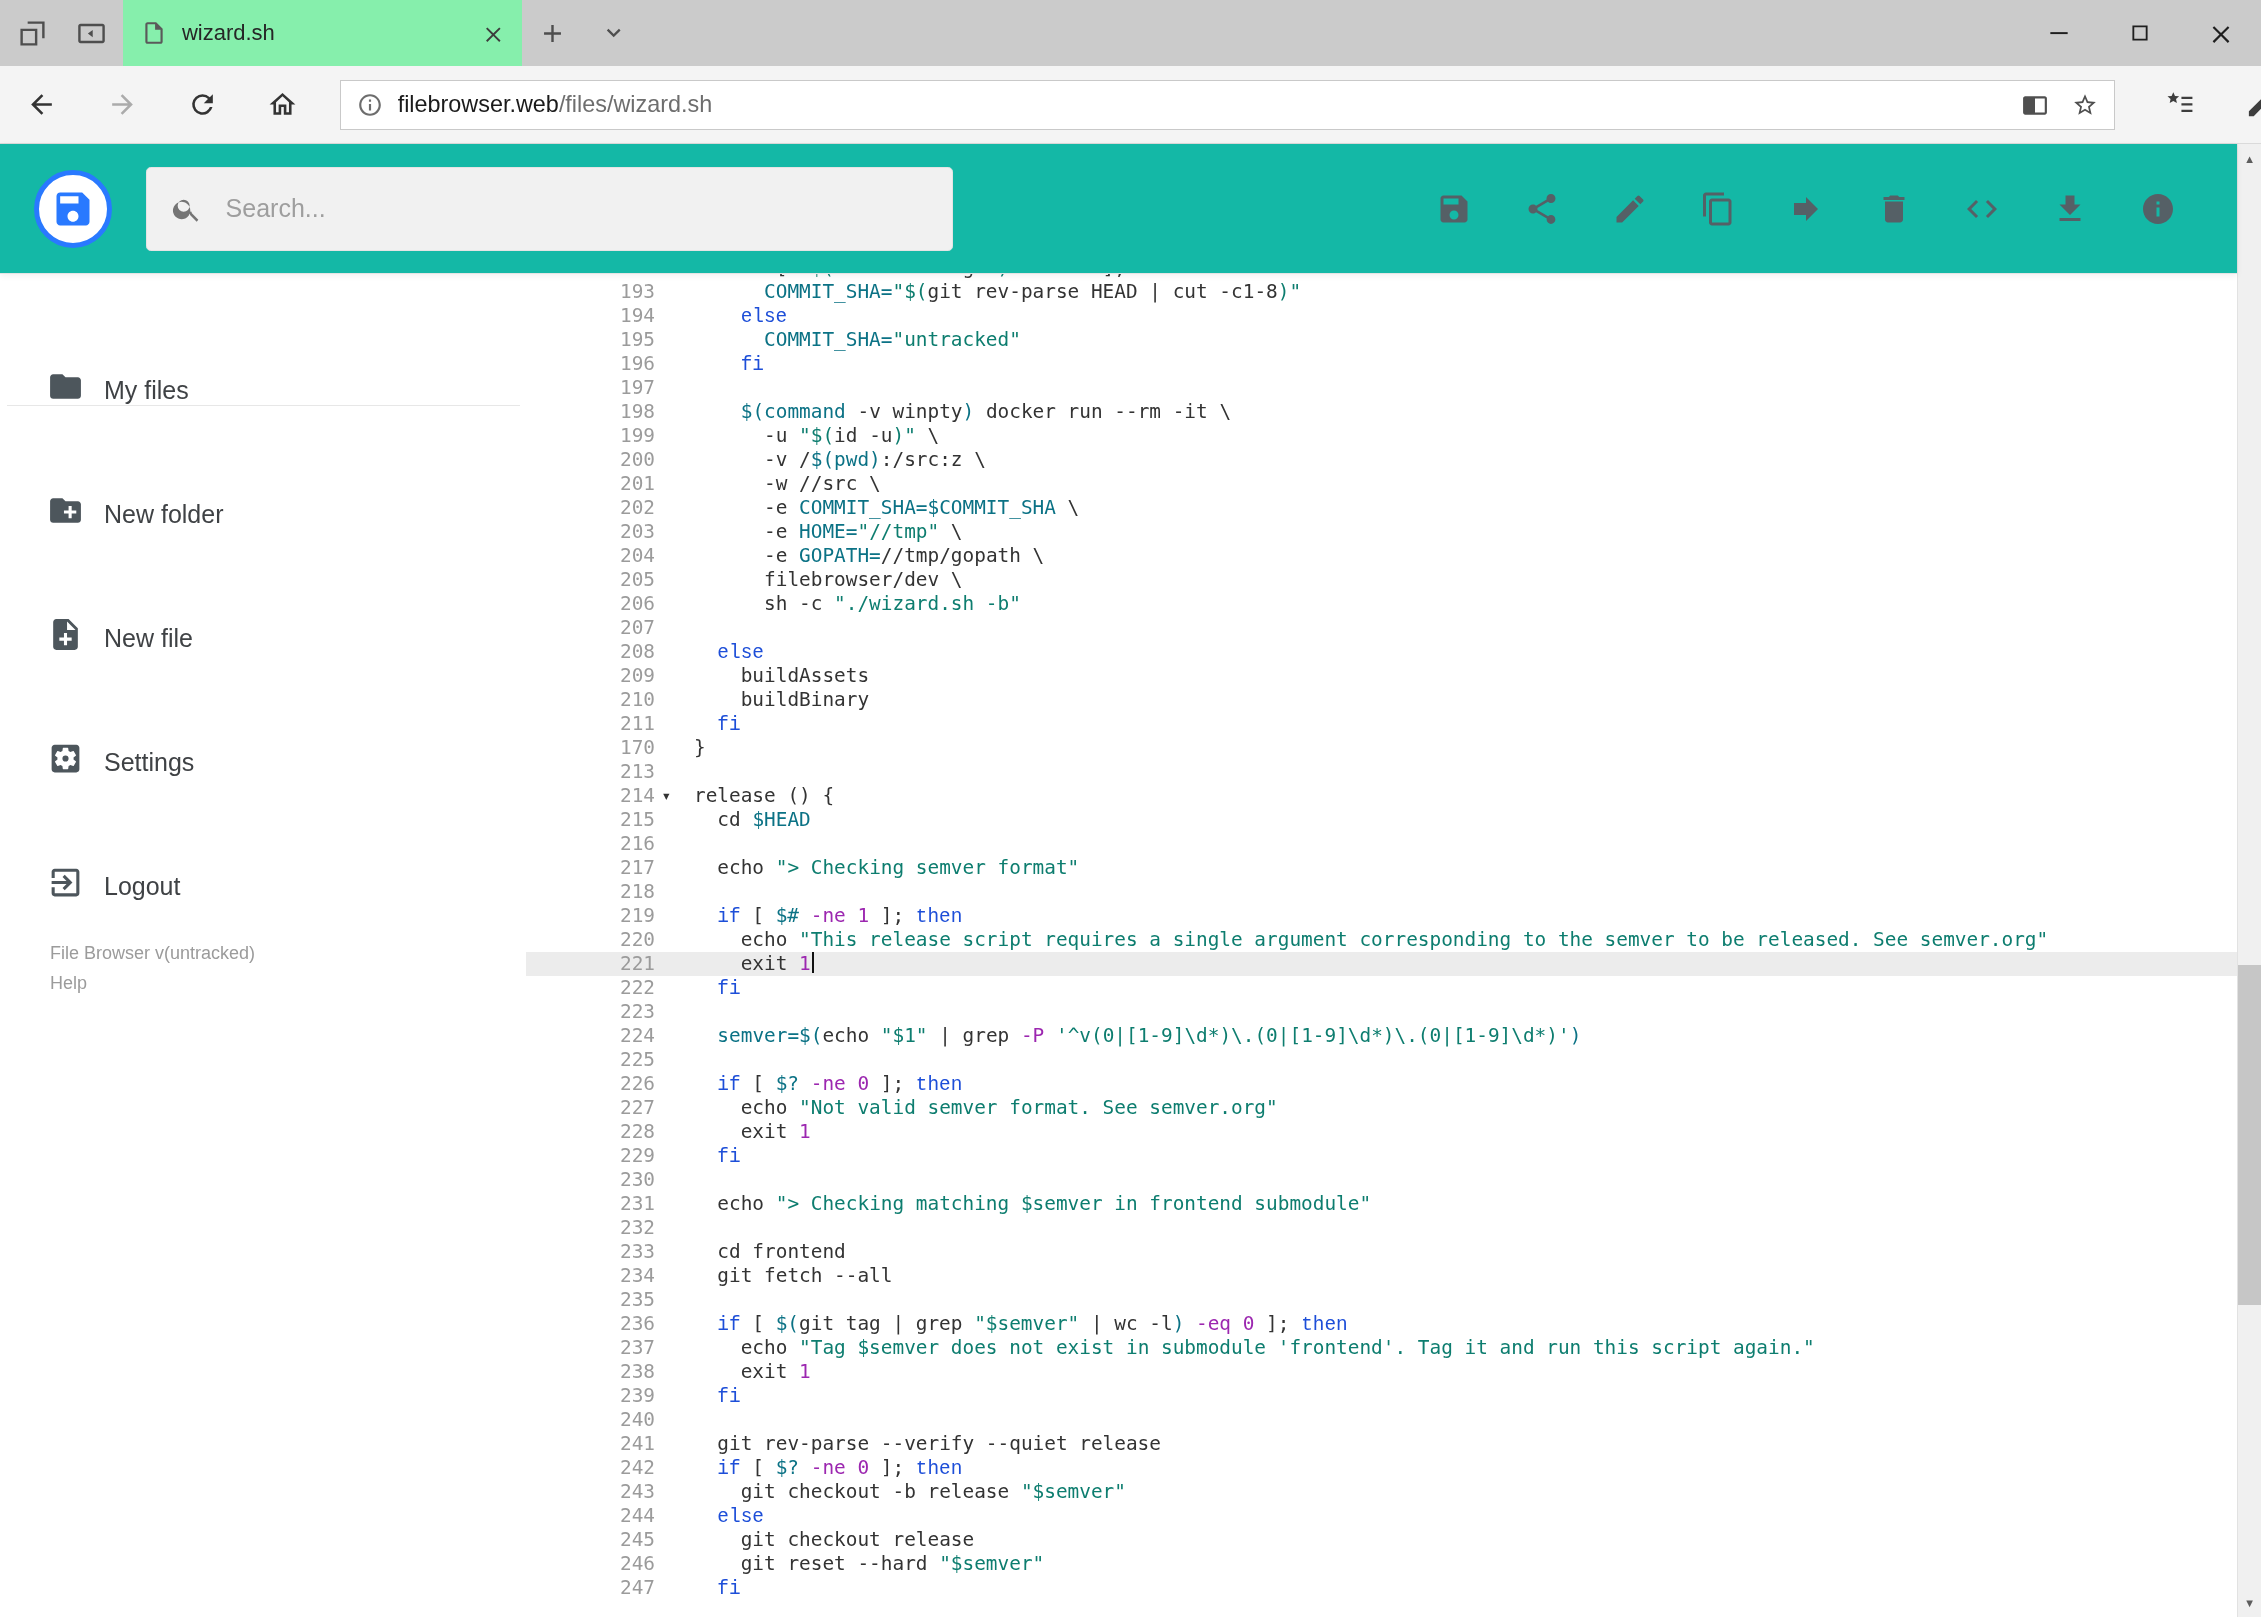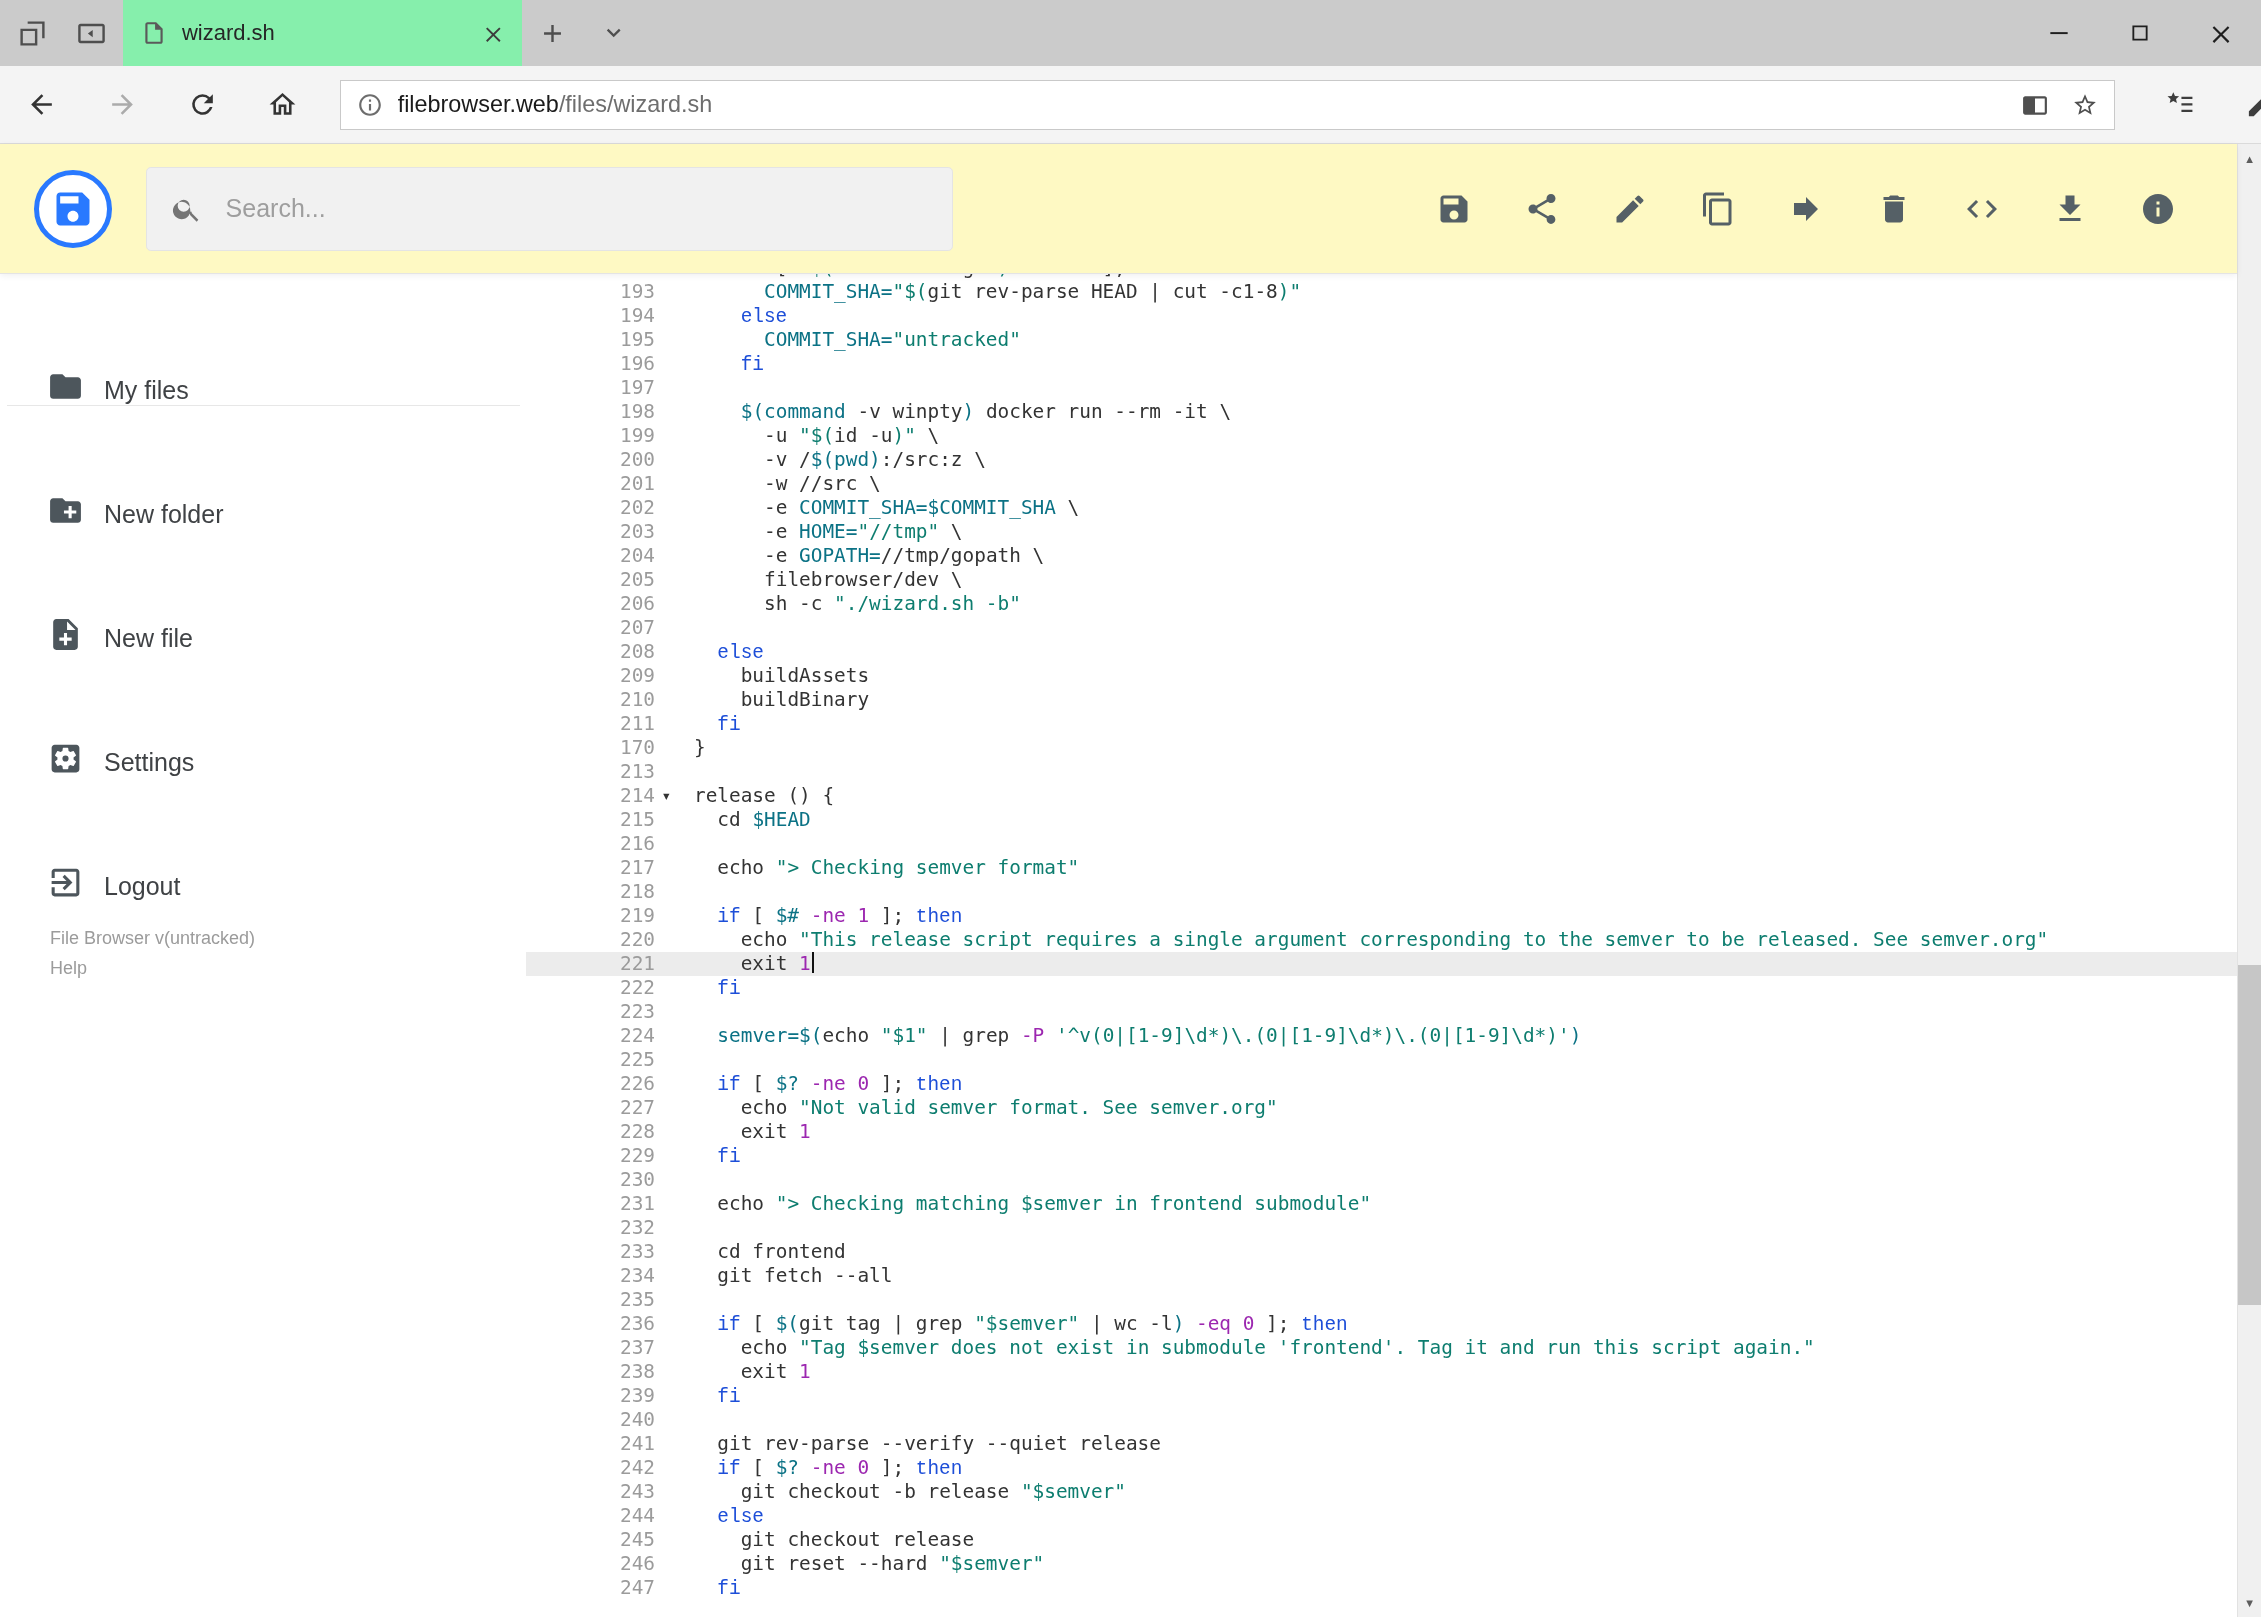--- a/index.html
+++ b/index.html
@@ -39,35 +39,35 @@
 
   
   .page { display: flex; height: 1473px; }
   .page-main { flex: 1; display: flex; flex-direction: column; min-width: 0; }
   .scrollbar { width: 24px; background: #f0f0f0; border-left: 0.8px solid #e2e2e2; display: flex; flex-direction: column; align-items: center; }
   .sb-arrow { height: 29px; width: 100%; display: flex; align-items: center; justify-content: center; color: #5d5d5d; font-size: 11.3px; }
   .sb-track { flex: 1; width: 100%; position: relative; }
   .sb-thumb { position: absolute; left: 0; width: 100%; top: 56%; height: 24%; background: #c6c6c6; }
 
   
-  .app-header { height: 130px; background: #fef9c3; display: flex; align-items: center; border-bottom: 0.8px solid #e4e4e4; box-shadow: 0 2.4px 6.5px rgba(0,0,0,0.06); position: relative; z-index: 2; }
+  .app-header { height: 130px; background: #14b8a6; display: flex; align-items: center; border-bottom: 0.8px solid #e4e4e4; box-shadow: 0 2.4px 6.5px rgba(0,0,0,0.06); position: relative; z-index: 2; }
   .logo { width: 78px; height: 78px; border-radius: 50%; border: 5.7px solid #2979ff; background: #fff; color: #2979ff; display: flex; align-items: center; justify-content: center; margin-left: 34px; flex:none; }
   .search-box { width: 807px; height: 84px; background: #f1f1f1; border: 0.8px solid #e4e4e4; border-radius: 4.8px; display: flex; align-items: center; padding: 0 24px; margin-left: 34px; gap: 22.6px; color: #757575; }
   .search-input { flex: 1; border: none; outline: none; background: transparent; font-size: 25px; font-family: inherit; color: #333; }
   .search-input::placeholder { color: #9e9e9e; }
   .toolbar { margin-left: auto; display: flex; gap: 36px; padding-right: 53px; }
   .tb-btn { width: 52px; height: 52px; display: flex; align-items: center; justify-content: center; color: #556066; cursor: pointer; }
 
   
   .content { flex: 1; display: flex; min-height: 0; }
   .sidebar { width: 526px; padding-top: 6.5px; display: flex; flex-direction: column; flex:none; }
   .sb-item { height: 124px; display: flex; align-items: flex-end; padding-left: 47px; gap: 20px; color: #4d565c; cursor: pointer; }
   .sb-label { font-size: 25px; color: #3f4245; }
   .sb-divider { height: 0.8px; background: #e7e7e7; margin: 0 6.5px; }
-  .sb-footer { margin-top: 22px; padding-left: 50px; font-size: 18px; color: #9b9b9b; line-height: 30px; }
+  .sb-footer { margin-top: 37px; padding-left: 50px; font-size: 18px; color: #9b9b9b; line-height: 30px; }
   .sb-help { color: #9b9b9b; cursor: pointer; }
 
   .editor { flex: 1; background: #fff; overflow: hidden; font-family: "DejaVu Sans Mono", monospace; font-size: 19.4px; line-height: 24px; }
   .code-pane { margin-top: -18px; }
   .crow { display: flex; height: 24px; white-space: pre; }
   .crow.active { background: #ececec; }
   .ln { width: 129px; text-align: right; color: #9b9b9b; flex: none; }
   .fold { width: 39px; flex: none; font-size: 16px; color: #333; padding-left: 6.5px; }
   .ctext { flex: 1; color: #333; }
   .tok-p { color: #333333; }

